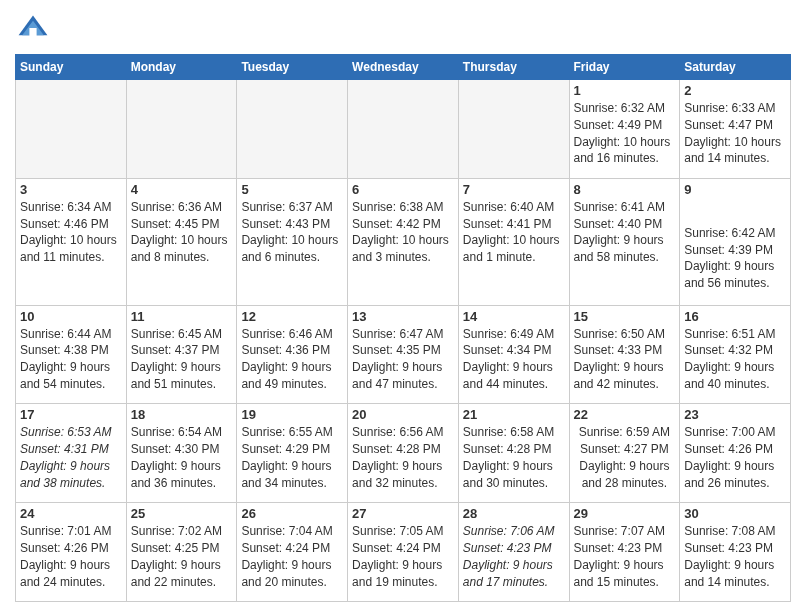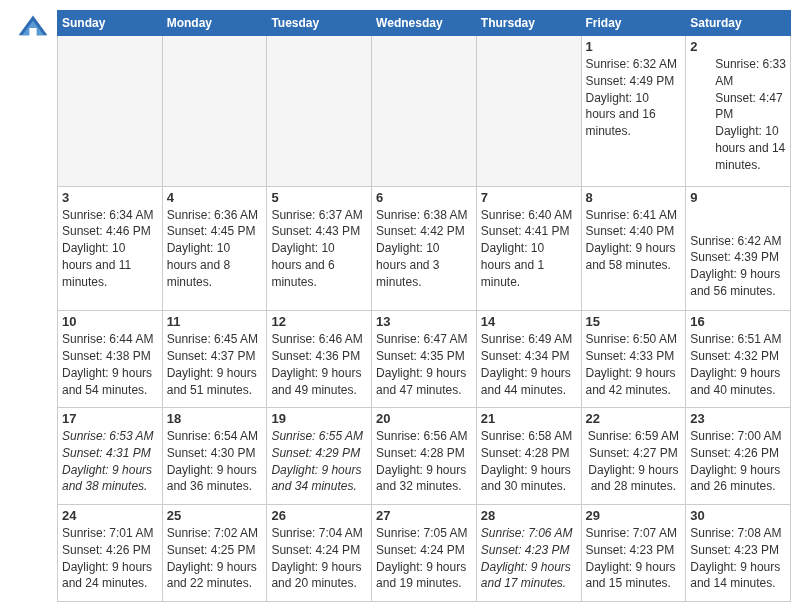--- a/index.html
+++ b/index.html
@@ -8,21 +8,21 @@
       background: #fff;
       width: 792px;
       height: 612px;
       overflow: hidden;
     }
     .page {
       width: 792px;
       height: 612px;
       padding: 10px 1px 10px 15px;
       display: flex;
-      flex-direction: row;
+      flex-direction: column;
     }
     .header {
       display: flex;
       justify-content: space-between;
       align-items: flex-start;
       margin-bottom: 8px;
     }
     .logo {
       display: flex;
       align-items: center;
@@ -137,21 +137,21 @@
           <td class="empty"></td>
           <td class="empty"></td>
           <td>
             <span class="day-num">1</span>
             <div class="day-info" style="white-space: pre-line;">Sunrise: 6:32 AM
 Sunset: 4:49 PM
 Daylight: 10 hours and 16 minutes.</div>
           </td>
           <td>
             <span class="day-num">2</span>
-            <div class="day-info" style="white-space: pre-line; margin-left: 25px;">Sunrise: 6:33 AM
+            <div class="day-info" style="white-space: pre-line;">Sunrise: 6:33 AM
 Sunset: 4:47 PM
 Daylight: 10 hours and 14 minutes.</div>
           </td>
         </tr>
         <tr>
           <td>
             <span class="day-num">3</span>
             <div class="day-info" style="white-space: pre-line;">Sunrise: 6:34 AM
 Sunset: 4:46 PM
 Daylight: 10 hours and 11 minutes.</div>
@@ -245,21 +245,21 @@
 Daylight: 9 hours and 38 minutes.</div>
           </td>
           <td>
             <span class="day-num">18</span>
             <div class="day-info" style="white-space: pre-line;">Sunrise: 6:54 AM
 Sunset: 4:30 PM
 Daylight: 9 hours and 36 minutes.</div>
           </td>
           <td>
             <span class="day-num">19</span>
-            <div class="day-info" style="white-space: pre-line; font-style: italic;">Sunrise: 6:55 AM
+            <div class="day-info" style="white-space: pre-line;">Sunrise: 6:55 AM
 Sunset: 4:29 PM
 Daylight: 9 hours and 34 minutes.</div>
           </td>
           <td>
             <span class="day-num">20</span>
             <div class="day-info" style="white-space: pre-line;">Sunrise: 6:56 AM
 Sunset: 4:28 PM
 Daylight: 9 hours and 32 minutes.</div>
           </td>
           <td>

